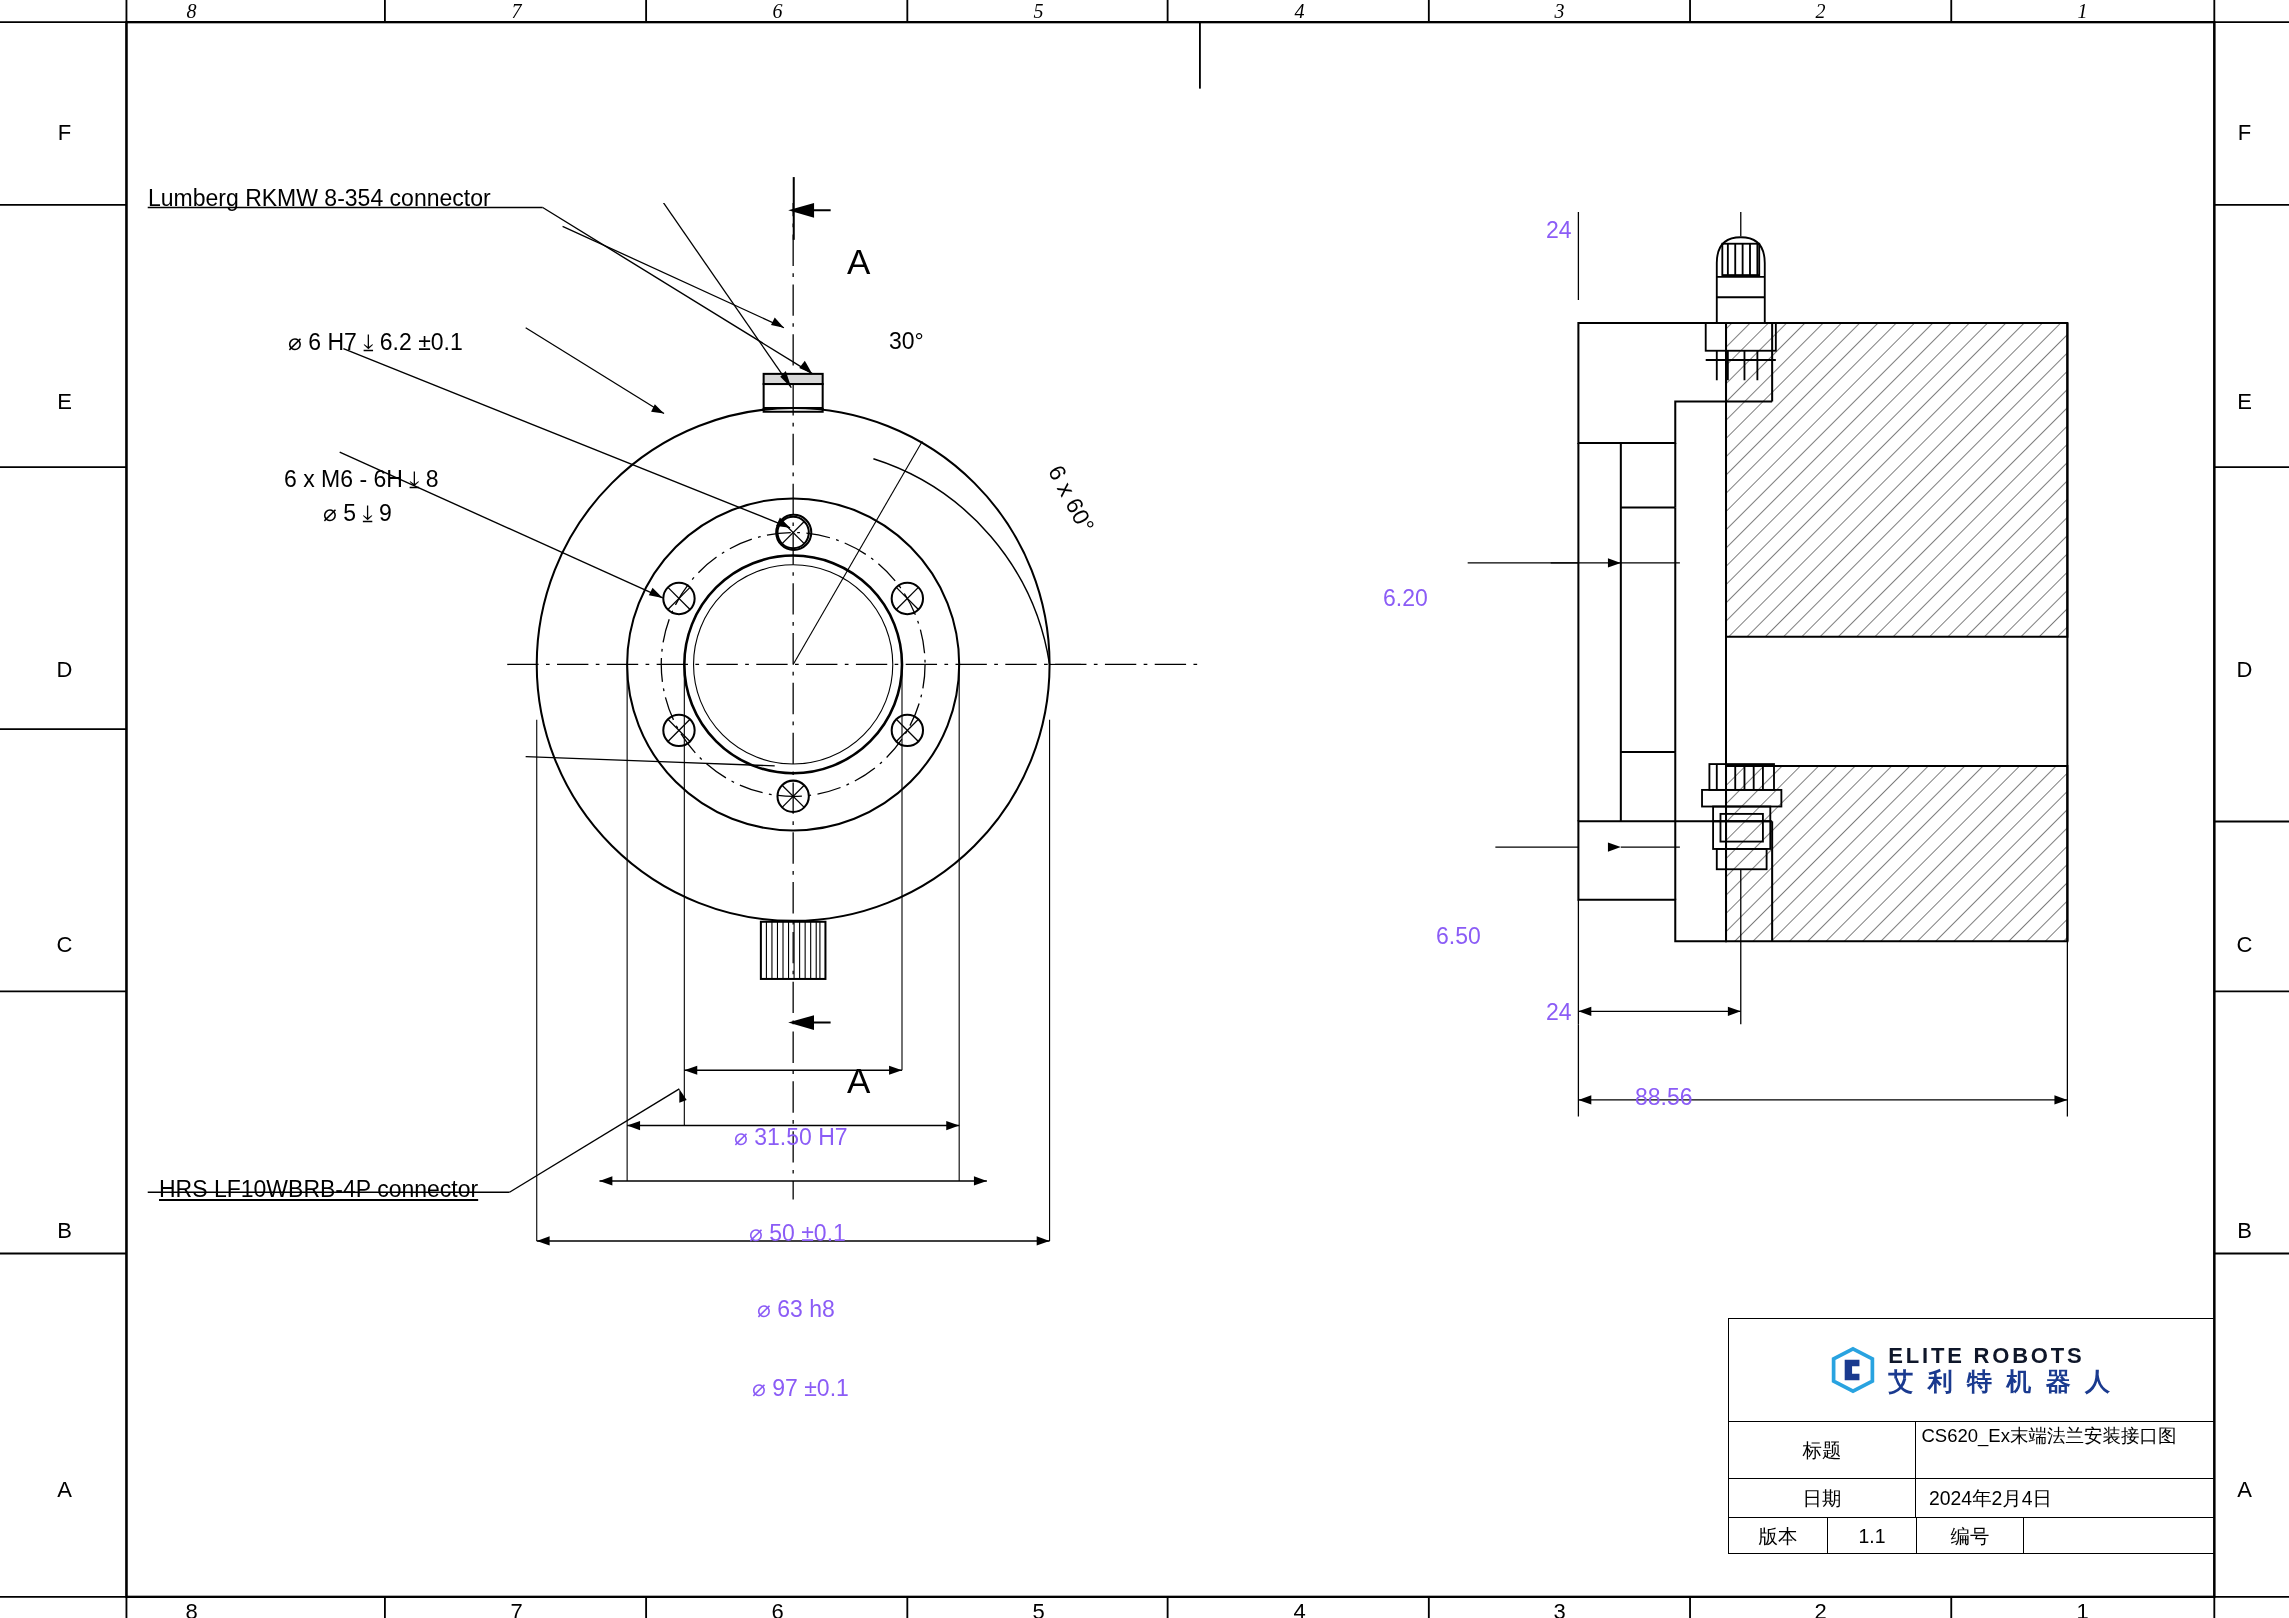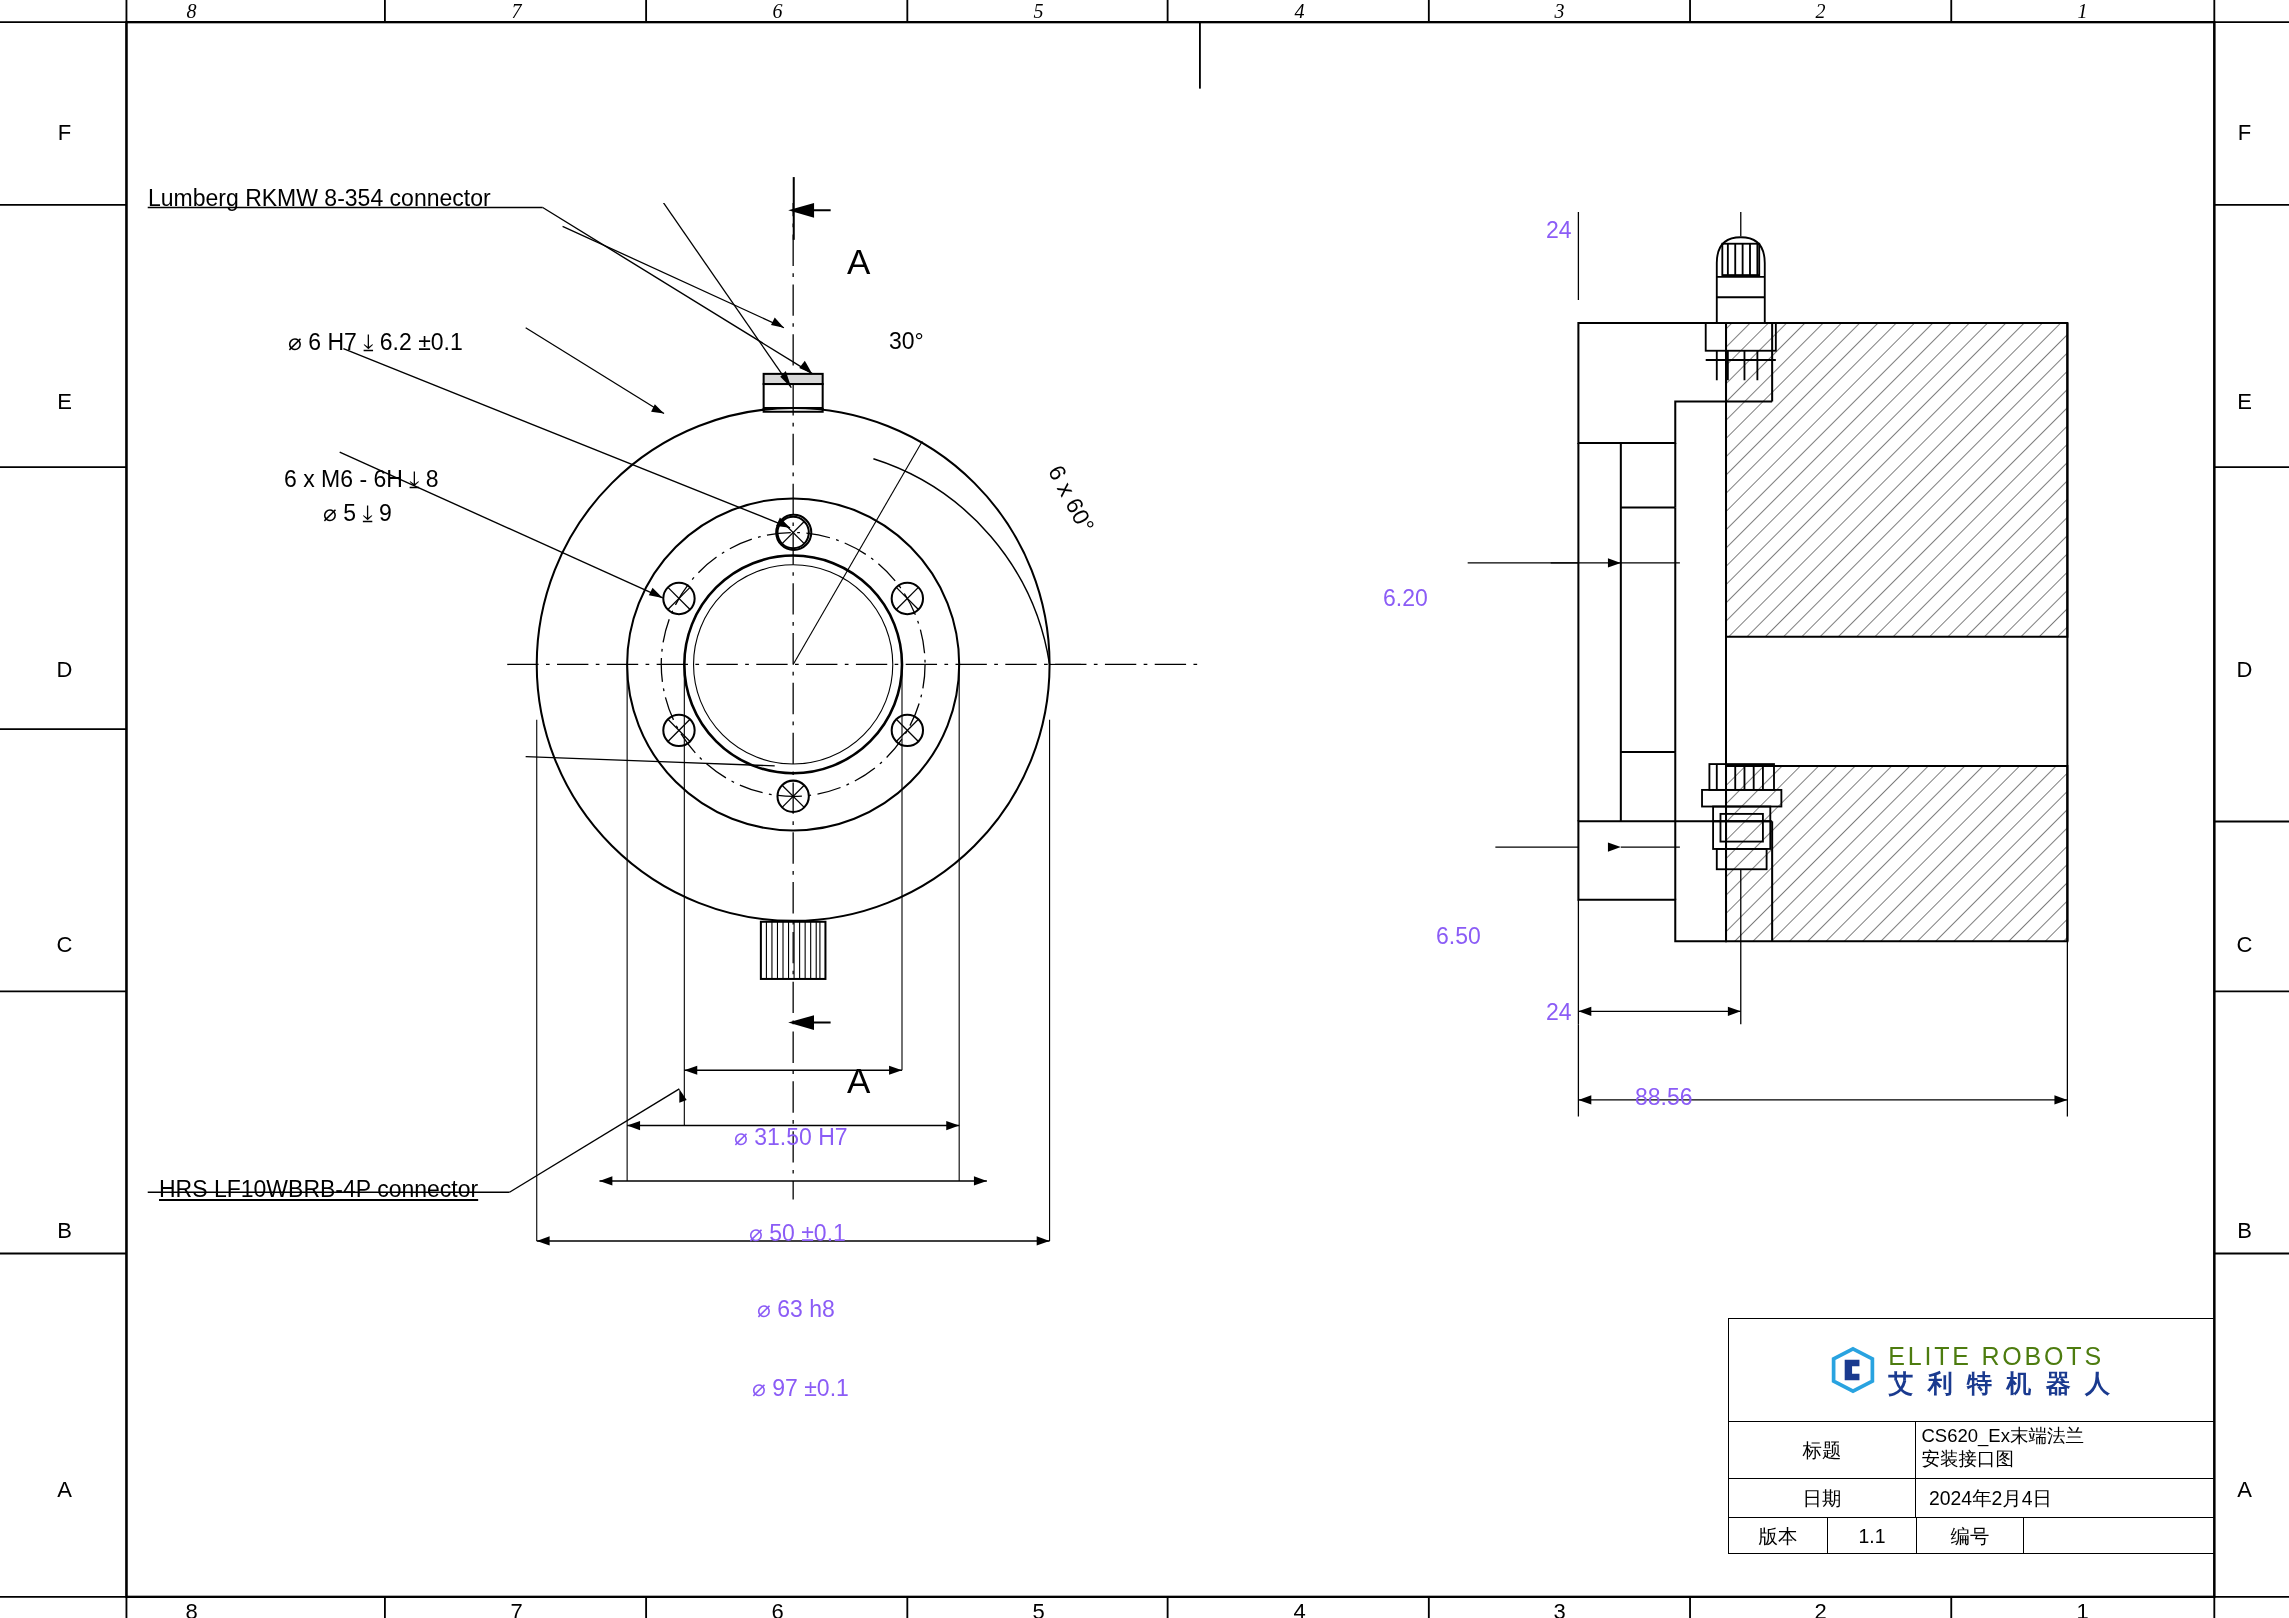--- a/index.html
+++ b/index.html
@@ -94,33 +94,33 @@
     width: 48px;
     height: 48px;
     position: relative;
   }
   .logo-text-wrap {
     display: flex;
     flex-direction: column;
     line-height: 1.1;
   }
   .logo-en {
-    font-size: 25px;
-    font-weight: normal;
+    font-size: 22px;
+    font-weight: bold;
     letter-spacing: 2.8px;
-    color: #4d7c0f;
+    color: #0f172a;
   }
   .logo-cn {
     font-size: 25px;
     font-weight: bold;
     letter-spacing: 3.7px;
     color: #1a3a8f;
   }
   .title-text-cell {
-    flex-direction: column;
+    flex-direction: row;
     align-items: flex-start;
     justify-content: center;
     line-height: 1.25;
     font-size: 18.5px;
   }
 </style>
 </head>
 <body>
 
 <div id="sheet">

